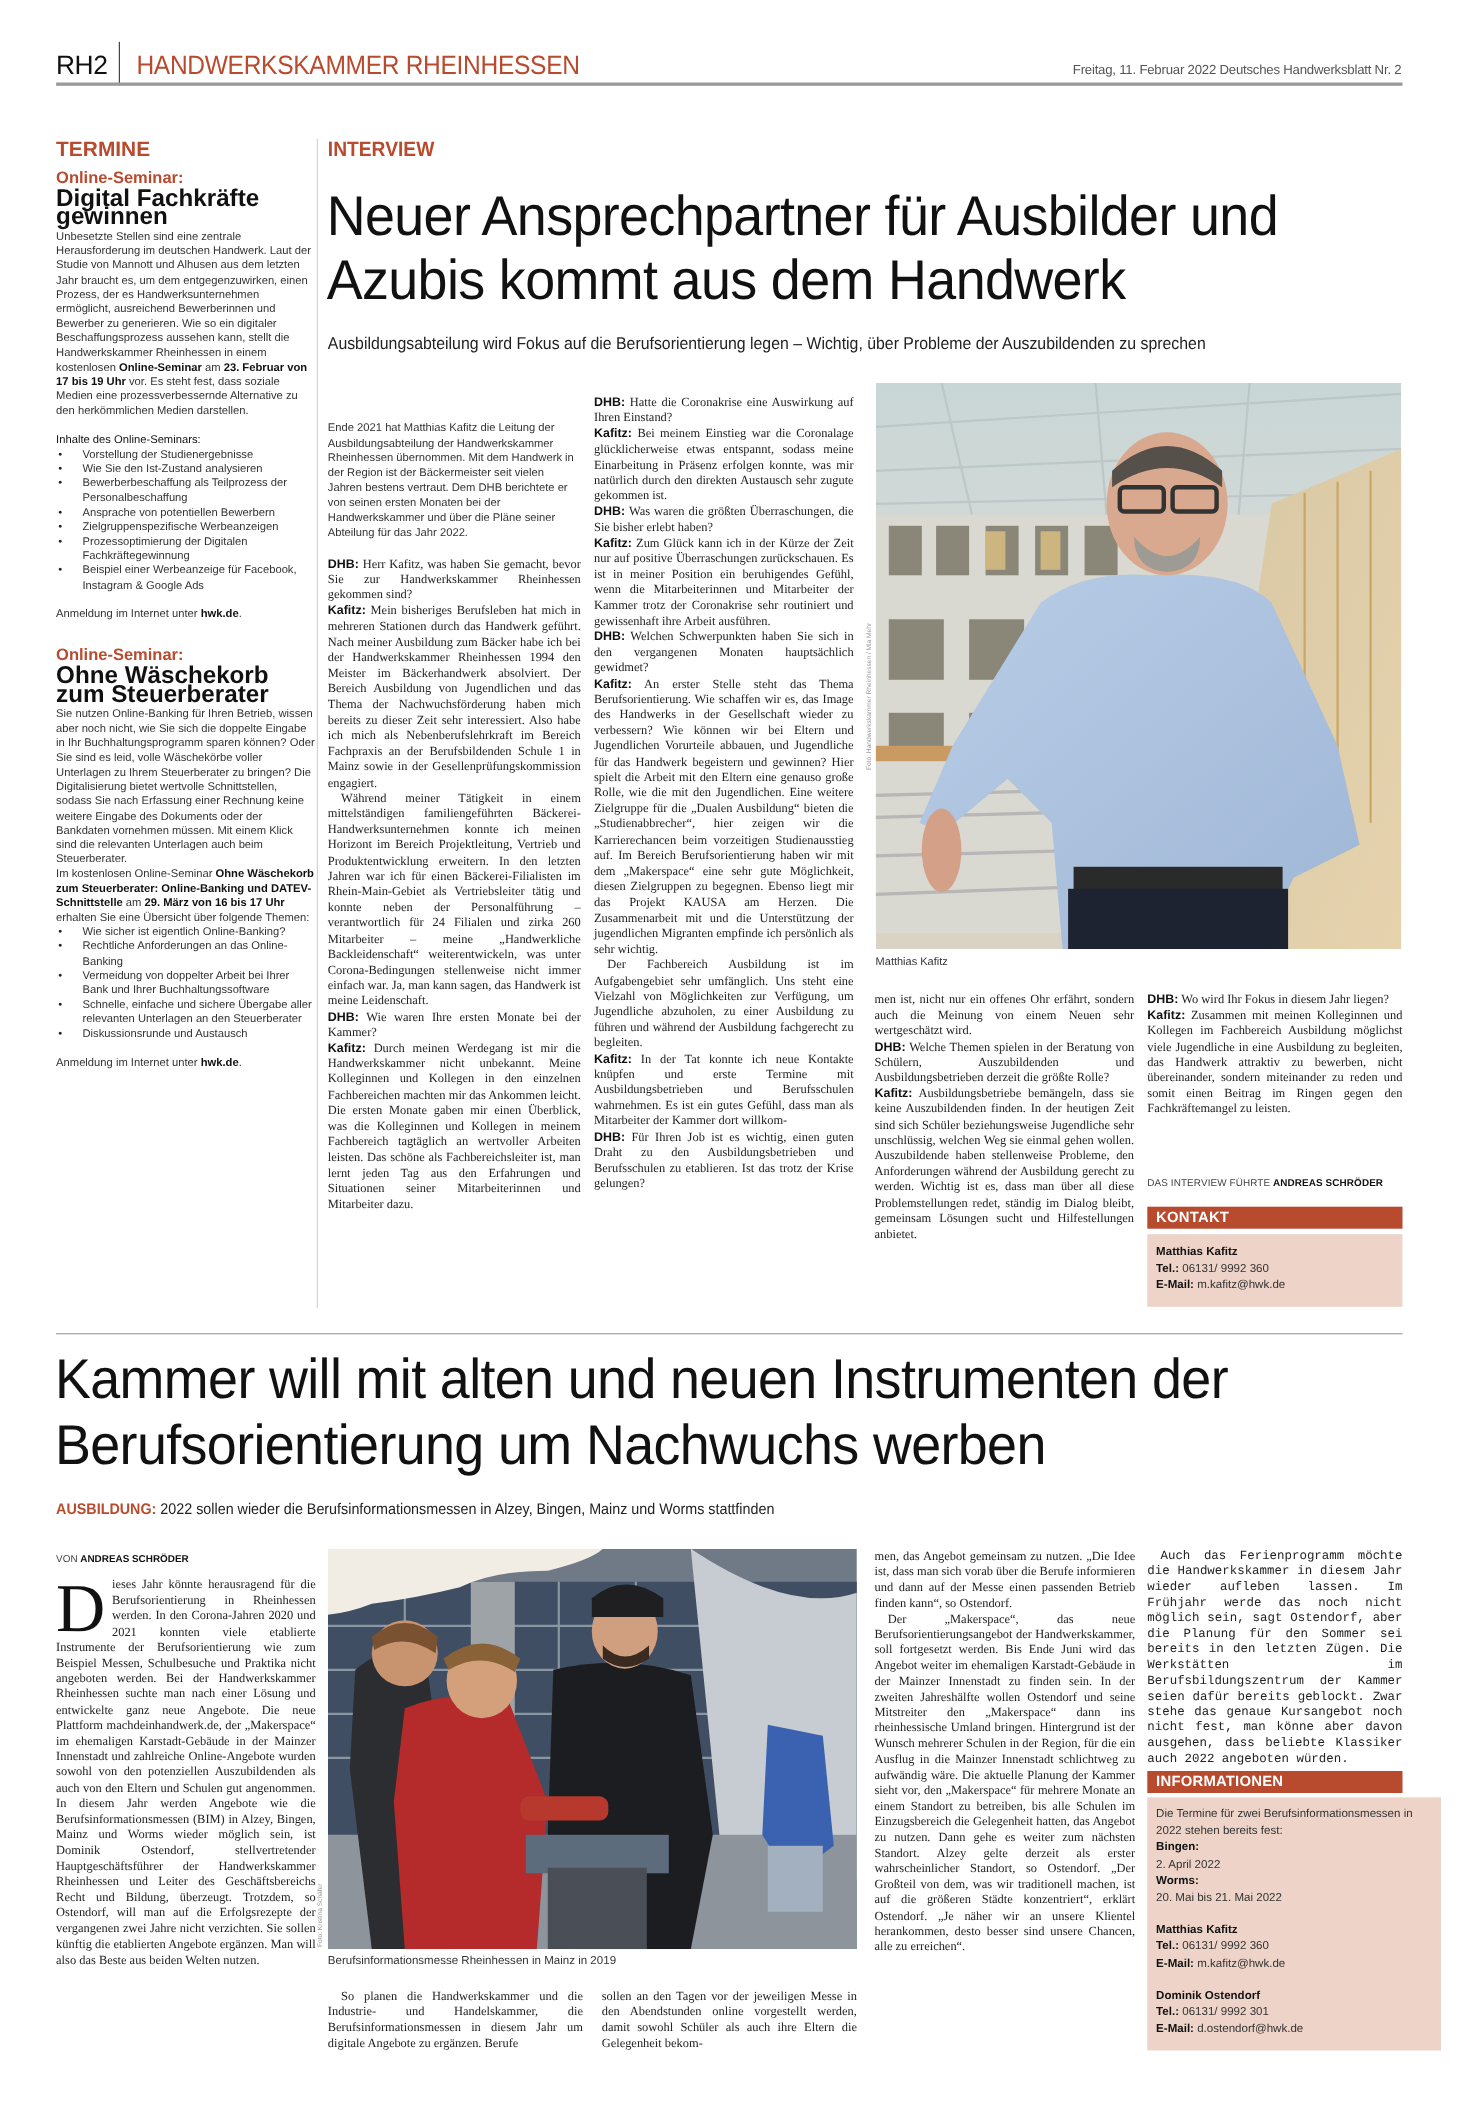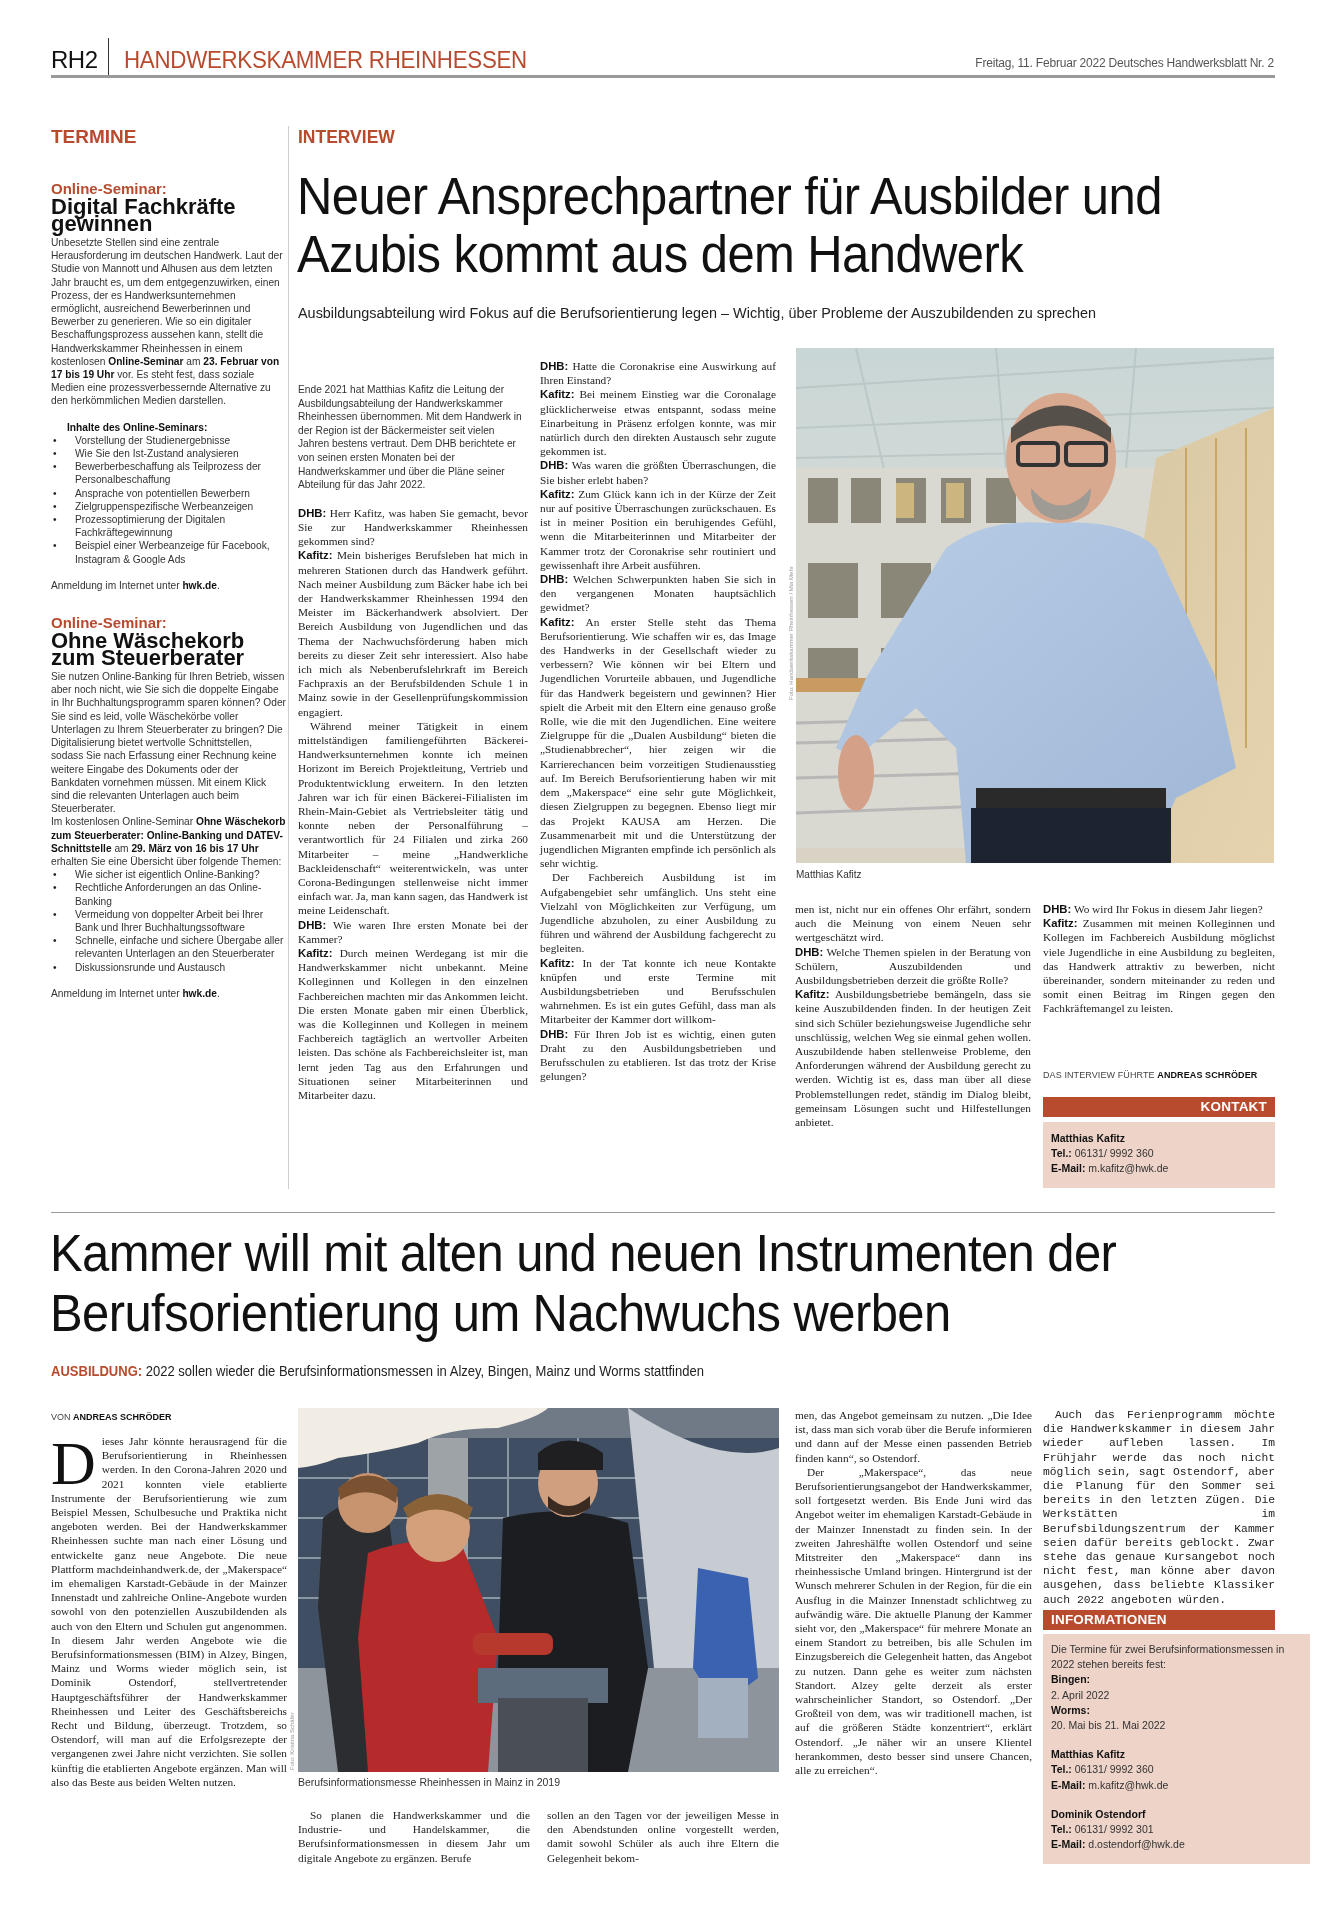--- a/index.html
+++ b/index.html
@@ -9,29 +9,29 @@
 
   
   .hdr-rh2 { left: 51px; top: 46px; font-size: 24px; color: #111; letter-spacing: -0.5px; }
   .hdr-vline { left: 108px; top: 38px; width: 1px; height: 38px; background: #333; }
   .hdr-title { left: 124px; top: 46px; font-size: 24px; color: #b84a2e; letter-spacing: -0.3px; transform: scaleX(0.93); transform-origin: left; }
   .hdr-meta { right: 52px; top: 56px; font-size: 12px; color: #555; letter-spacing: -0.2px; }
   .hdr-rule { left: 51px; top: 75px; width: 1224px; height: 3px; background: #9a9a9a; }
 
   
   .left-col { left: 51px; top: 126px; width: 236px; font-family: "Liberation Sans", sans-serif; }
-  .sec-label { font-size: 19px; font-weight: bold; color: #b84a2e; margin-bottom: 32px; }
+  .sec-label { font-size: 19px; font-weight: bold; color: #b84a2e; margin-bottom: 5px; }
   .ev-kicker { font-size: 15px; font-weight: bold; color: #b84a2e; margin-bottom: 1px; }
   .ev-title { font-size: 22px; font-weight: bold; color: #111; line-height: 17px; margin-bottom: 4px; }
   .ev-body { font-size: 10.2px; line-height: 13.2px; color: #333; }
   .ev-body b { color: #111; text-align: right; }
   .ev-body ul { list-style: none; margin: 0; }
   .ev-body li { position: relative; padding-left: 24px; }
   .ev-body li::before { content: "•"; position: absolute; left: 2px; top: 0; color: #222; }
-  .ev-sub { font-weight: bold; color: #111; margin-left: 16px; }
+  .ev-sub { font-weight: normal; color: #111; }
   .gap { height: 13px; }
   .left-vline { left: 288px; top: 126px; width: 1px; height: 1063px; background: #cfcfcf; }
 
   
   .intv-kicker { left: 298px; top: 126px; font-size: 19px; font-weight: bold; color: #b84a2e; transform: scaleX(0.92); transform-origin: left; }
   .intv-headline { left: 297px; top: 168px; width: 990px; font-size: 51px; line-height: 58px; color: #111; letter-spacing: -0.6px; transform: scaleX(0.96); transform-origin: left; }
   .intv-sub { left: 298px; top: 304px; font-size: 15.5px; color: #222; transform: scaleX(0.93); transform-origin: left; white-space: nowrap; }
 
   .col { position: absolute; font-family: "Liberation Serif", serif; font-size: 11.3px; line-height: 14.2px; color: #222; text-align: justify; hyphens: auto; }
   .col .lead { font-family: "Liberation Sans", sans-serif; font-size: 10.2px; line-height: 13.6px; text-align: left; color: #333; margin-bottom: 14px; }
@@ -47,21 +47,21 @@
   .photo1 { left: 796px; top: 348px; width: 478px; height: 515px; overflow: hidden; border: 0; }
   .photo1-cap { left: 796px; top: 869px; font-size: 10px; color: #333; }
   .credit1 { left: 788px; top: 700px; font-size: 6px; color: #999; transform: rotate(-90deg); transform-origin: left top; white-space: nowrap; }
 
   .interviewer { left: 1043px; top: 1070px; font-size: 9px; color: #444; letter-spacing: 0.1px; }
   .interviewer b { color: #111; }
 
   .box-head { position: absolute; background: #b84a2e; color: #fff; font-weight: bold; font-size: 13.5px; padding: 2px 8px; letter-spacing: 0.2px; }
   .box-body { position: absolute; background: #edd3c8; font-size: 10.5px; line-height: 15px; color: #333; padding: 8px 8px; }
   .box-body b { color: #111; }
-  .kontakt-head { left: 1043px; top: 1097px; width: 232px; height: 20px; text-align: right; }
+  .kontakt-head { left: 1043px; top: 1097px; width: 232px; height: 20px; }
   .kontakt-body { left: 1043px; top: 1122px; width: 232px; height: 66px; padding-top: 9px; }
 
   .mid-rule { left: 51px; top: 1212px; width: 1224px; height: 1px; background: #999; }
 
   
   .art2-headline { left: 50px; top: 1224px; width: 1230px; font-size: 51px; line-height: 60px; color: #111; letter-spacing: -0.6px; transform: scaleX(0.96); transform-origin: left; }
   .art2-sub { left: 51px; top: 1363px; font-size: 14px; color: #222; white-space: nowrap; transform: scaleX(0.93); transform-origin: left; }
   .art2-sub .kw { color: #b84a2e; font-weight: bold; }
 
   .byline { left: 51px; top: 1412px; font-size: 9px; color: #444; }

